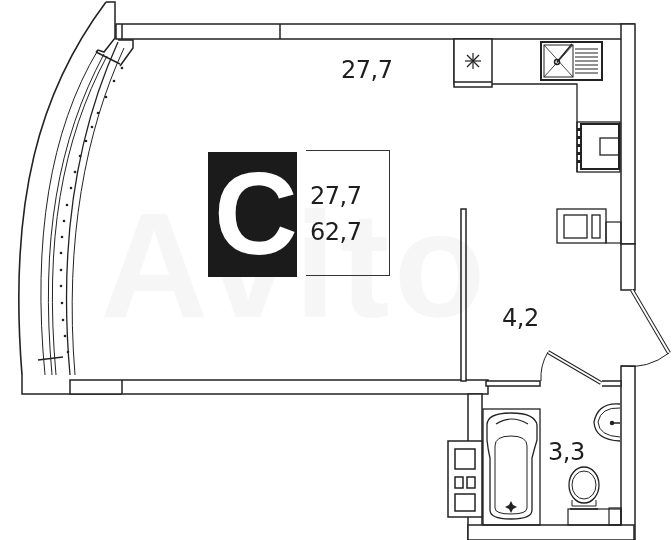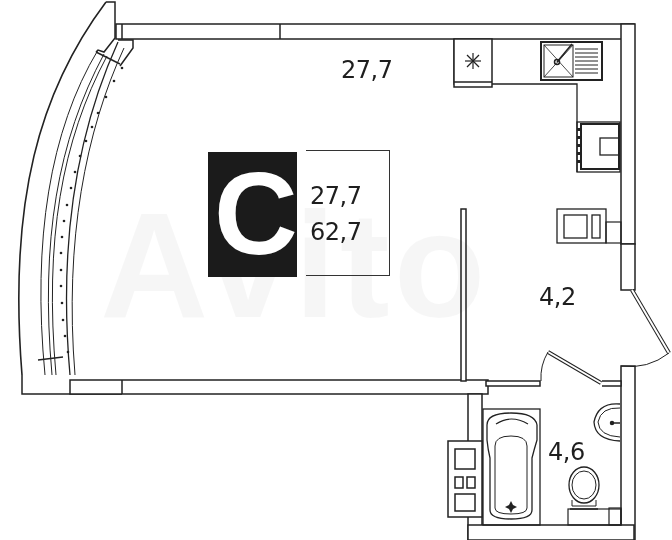--- a/index.html
+++ b/index.html
@@ -172,21 +172,21 @@
     <ellipse cx="584" cy="485" rx="15" ry="18" stroke-width="1.3"></ellipse>
     <ellipse cx="584" cy="485" rx="12" ry="14" stroke-width="1"></ellipse>
     <path d="M572 500 L572 506 L596 506 L596 500" stroke-width="1"></path>
     <line x1="570" y1="509" x2="598" y2="509"></line>
   </g>
 </svg>
 
 <div class="watermark">Avito</div>
 
 <div class="lbl" style="left:341px; top:58px;">27,7</div>
-<div class="lbl" style="left:502px; top:285px;margin-left:37px;">4,2</div>
-<div class="lbl" style="left:548px; top:440px;">4,6</div>
+<div class="lbl" style="left:502px; top:306px;">4,2</div>
+<div class="lbl" style="left:548px; top:440px;">3,3</div>
 
 <div class="badge">
   <div class="badge-letter">C</div>
 </div>
 <div class="area-box"></div>
 <div class="area-val" style="top:182px;">27,7</div>
 <div class="area-val" style="top:218px;">62,7</div>
 
 </body></html>

